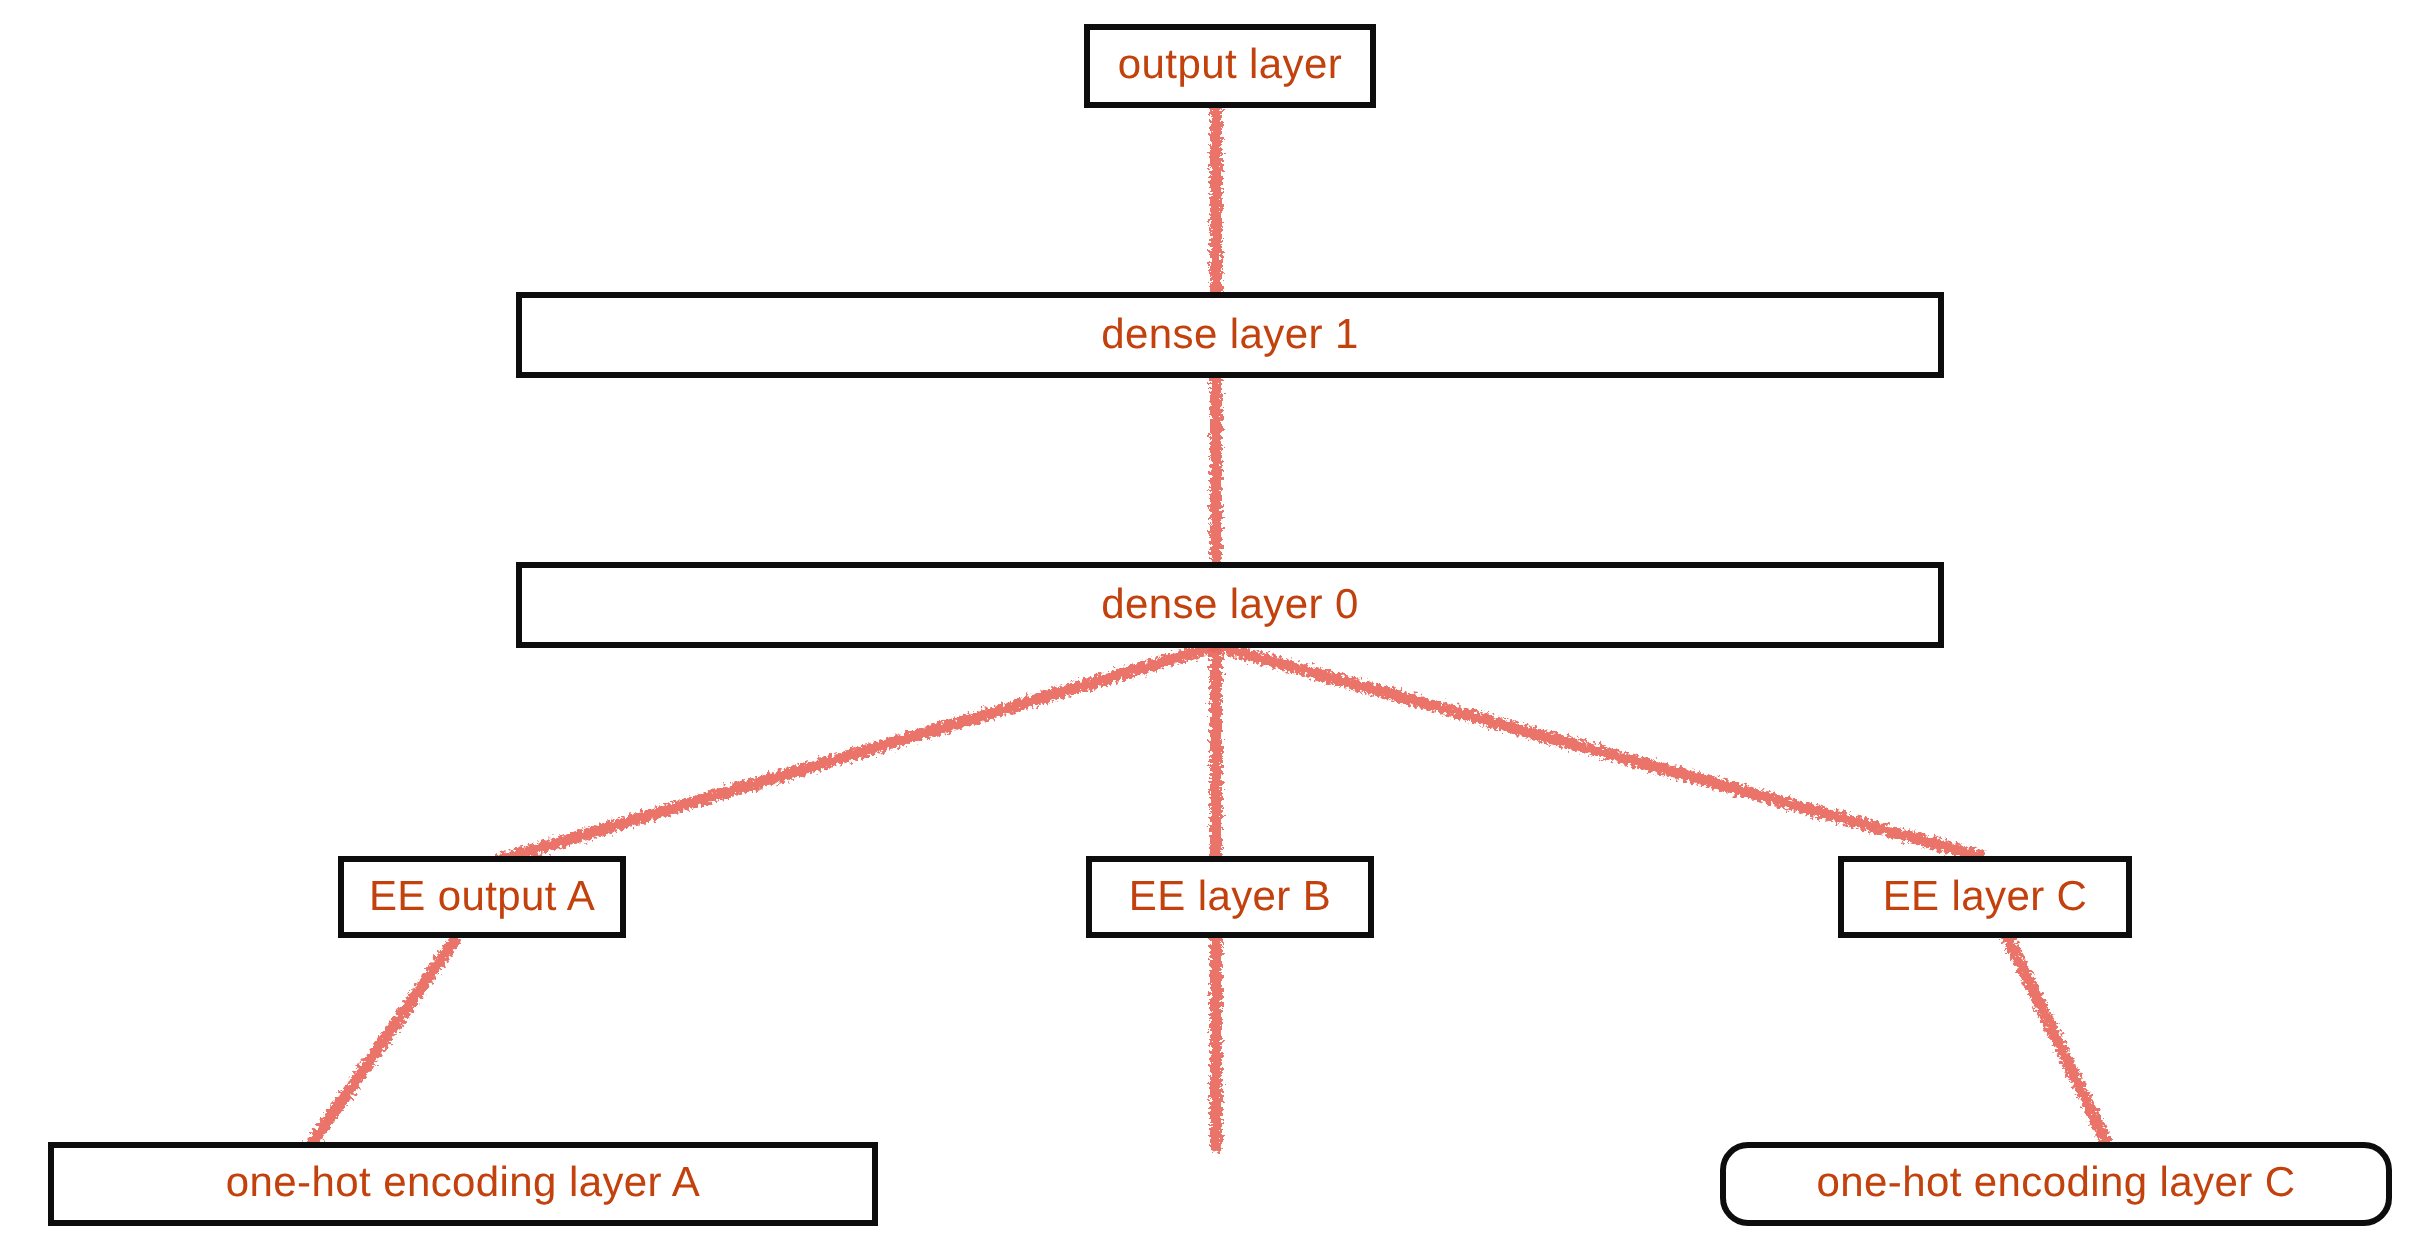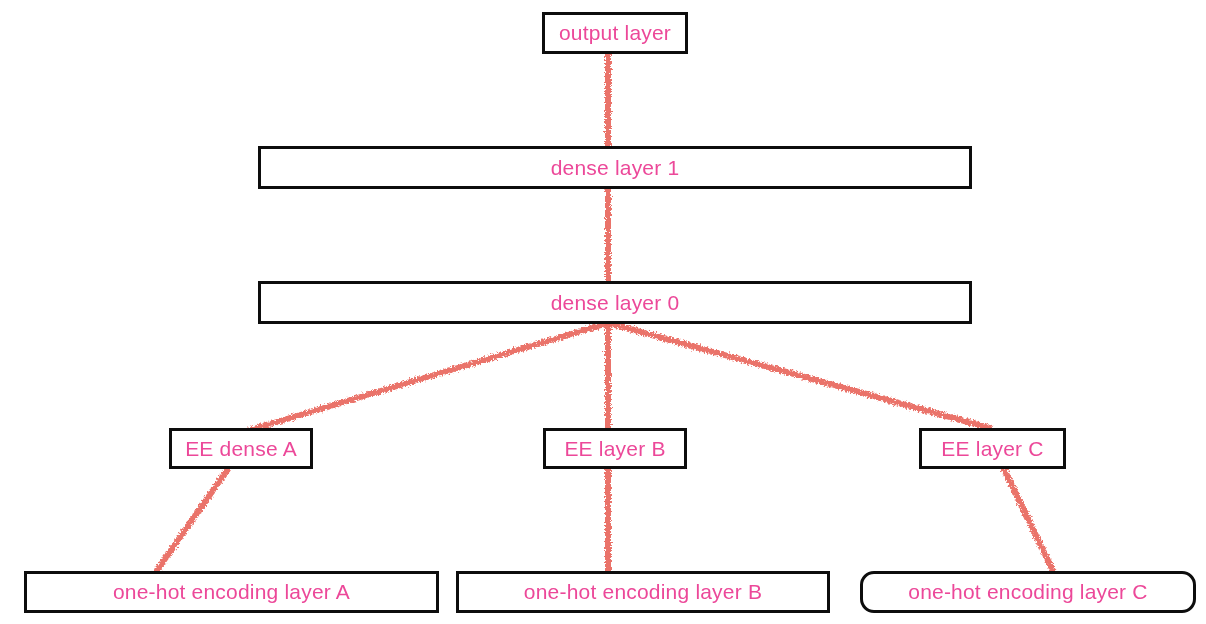--- a/index.html
+++ b/index.html
@@ -23,21 +23,21 @@
     stroke-linecap: round;
     opacity: 0.92;
   }
   .node {
     position: absolute;
     background: #ffffff;
     border: 3px solid #0d0d0d;
     display: flex;
     align-items: center;
     justify-content: center;
-    color: #ec4899;
+    color: #c2410c;
     font-size: 21px;
     letter-spacing: 0.2px;
     white-space: nowrap;
   }
   .node-output  { left: 542px; top:  12px; width: 146px; height: 42px; }
   .node-dense1  { left: 258px; top: 146px; width: 714px; height: 43px; }
   .node-dense0  { left: 258px; top: 281px; width: 714px; height: 43px; justify-content: center; }
   .node-ee-a    { left: 169px; top: 428px; width: 144px; height: 41px; }
   .node-ee-b    { left: 543px; top: 428px; width: 144px; height: 41px; }
   .node-ee-c    { left: 919px; top: 428px; width: 147px; height: 41px; }
@@ -75,36 +75,33 @@
 
   <div class="node node-dense1">
     <span>dense layer 1</span>
   </div>
 
   <div class="node node-dense0">
     <span>dense layer 0</span>
   </div>
 
   <div class="node node-ee-a">
-    <span>EE dense A</span>
+    <span>EE output A</span>
   </div>
 
   <div class="node node-ee-c">
     <span>EE layer C</span>
   </div>
 
   <div class="node node-ee-b">
     <span>EE layer B</span>
   </div>
 
   <div class="node node-oh-a">
     <span>one-hot encoding layer A</span>
   </div>
 
-  <div class="node node-oh-b">
-    <span>one-hot encoding layer B</span>
-  </div>
 
   <div class="node node-oh-c">
     <span>one-hot encoding layer C</span>
   </div>
 
 </div>
 
 </body></html>

